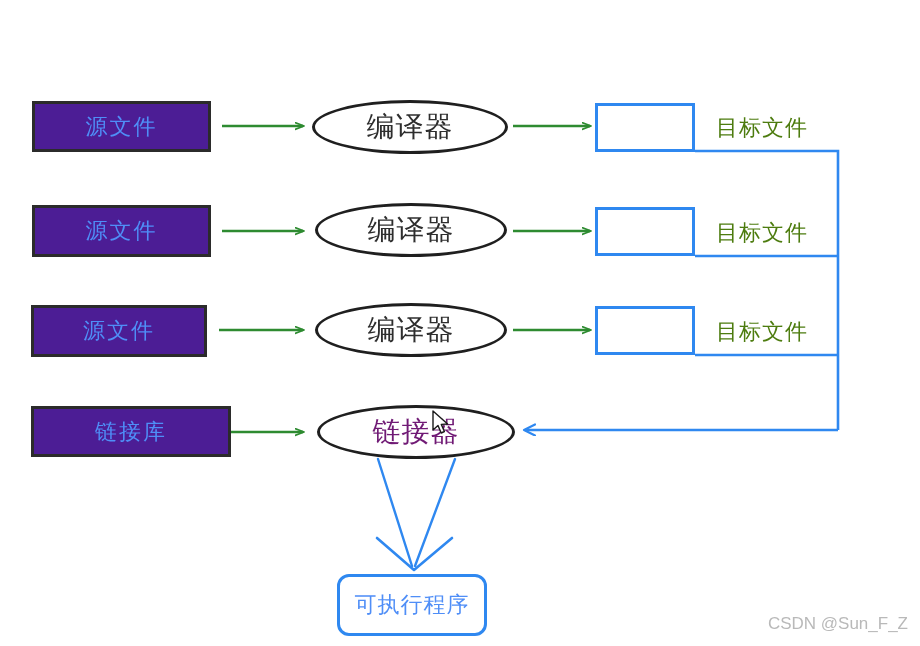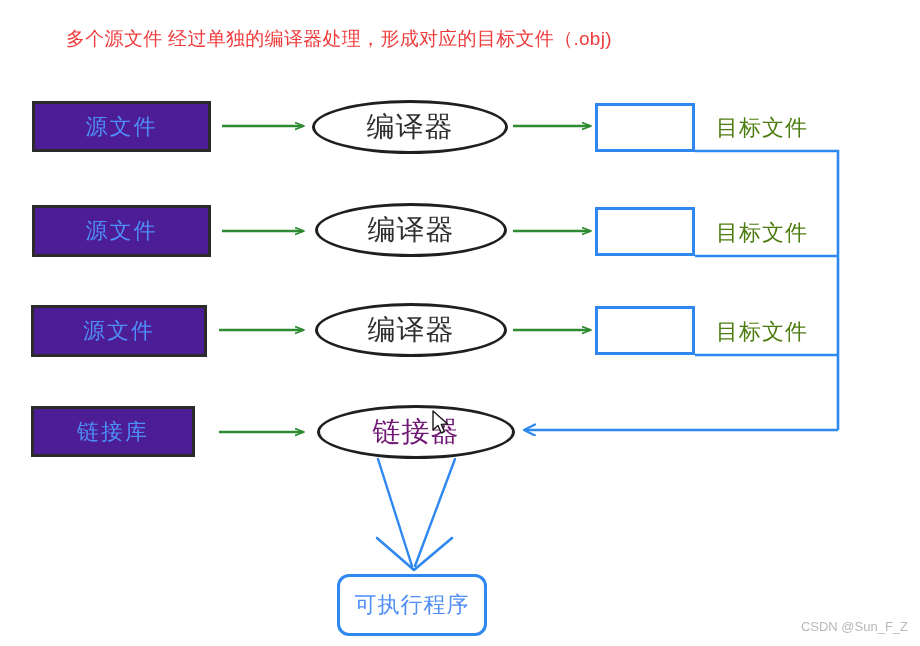--- a/index.html
+++ b/index.html
@@ -108,21 +108,21 @@
     letter-spacing: 1px;
     white-space: nowrap;
   }
 
   
   .watermark {
     position: absolute;
     right: 12px;
     bottom: 12px;
     color: #b9b9b9;
-    font-size: 13px;
+    font-size: 17px;
     white-space: nowrap;
   }
 
   
   .cursor {
     position: absolute;
     width: 20px;
     height: 26px;
     pointer-events: none;
   }
@@ -174,21 +174,20 @@
       <line x1="838" y1="430" x2="525" y2="430" marker-end="url(#blue-head)"></line>
     </g>
 
     <g stroke="#2f88f0" stroke-width="2.4" fill="none" stroke-linecap="round">
       <line x1="378" y1="459" x2="412" y2="566"></line>
       <line x1="455" y1="459" x2="415" y2="566"></line>
       <path d="M377,538 L414,570 L452,538" stroke-width="2.6" stroke-linejoin="round"></path>
     </g>
   </svg>
 
-  <div class="title-text">多个源文件 经过单独的编译器处理，形成对应的目标文件（.obj)</div>
 
   <div class="src-box" style="left:32px; top:101px; width:179px; height:51px;">
     <span class="lbl">源文件</span>
   </div>
   <div class="ellipse-node dark" style="left:312px; top:100px; width:196px; height:54px;">
     <span class="lbl">编译器</span>
   </div>
   <div class="obj-box" style="left:595px; top:103px; width:100px; height:49px;"></div>
   <div class="obj-label" style="left:716px; top:113px;">目标文件</div>
 
@@ -203,21 +202,21 @@
 
   <div class="src-box" style="left:31px; top:305px; width:176px; height:52px;">
     <span class="lbl">源文件</span>
   </div>
   <div class="ellipse-node dark" style="left:315px; top:303px; width:192px; height:54px;">
     <span class="lbl">编译器</span>
   </div>
   <div class="obj-box" style="left:595px; top:306px; width:100px; height:49px;"></div>
   <div class="obj-label" style="left:716px; top:317px;">目标文件</div>
 
-  <div class="src-box" style="left:31px; top:406px; width:164px; height:51px;">
+  <div class="src-box" style="left:31px; top:406px; width:200px; height:51px;">
     <span class="lbl">链接库</span>
   </div>
   <div class="ellipse-node blue" style="left:317px; top:405px; width:198px; height:54px;">
     <span class="lbl">链接器</span>
   </div>
 
   <div class="exe-box" style="left:337px; top:574px; width:150px; height:62px;">
     <span class="lbl">可执行程序</span>
   </div>
 

